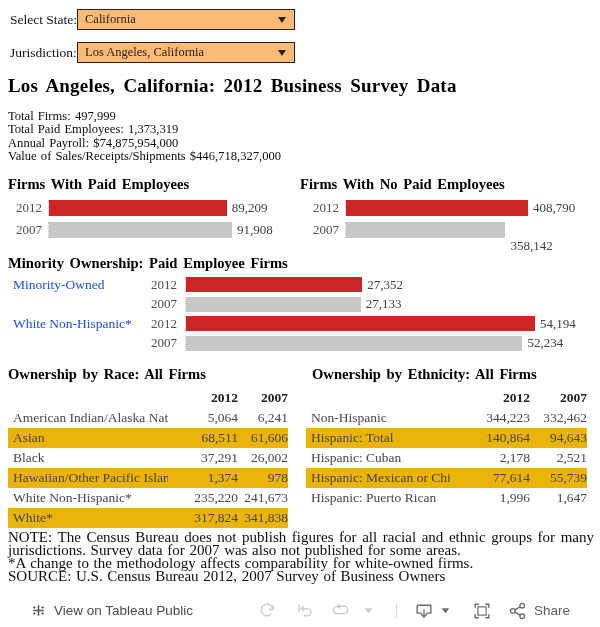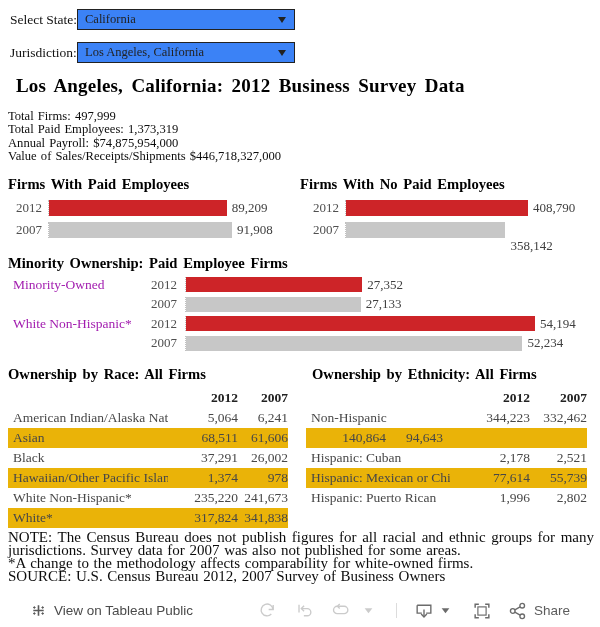--- a/index.html
+++ b/index.html
@@ -2,41 +2,41 @@
 <html><head>
 <meta charset="utf-8">
 <style>
   html,body{margin:0;padding:0;background:#fff;}
   body{width:600px;height:627px;position:relative;overflow:hidden;
        font-family:"Liberation Serif",serif;color:#111;}
   .abs{position:absolute;}
 
   
   .ctl-label{font-size:13.5px;color:#111;}
-  .dropdown{width:218px;height:21px;border:1px solid #222;background:#3b82f6;
+  .dropdown{width:218px;height:21px;border:1px solid #222;background:#fdba74;
             display:flex;align-items:center;box-sizing:border-box;
             padding:0 8px 0 7px;cursor:pointer;}
   .dropdown .val{flex:1;font-size:12.5px;color:#222;white-space:nowrap;overflow:hidden;}
   .dd-caret{width:0;height:0;border-left:4.5px solid transparent;
             border-right:4.5px solid transparent;border-top:6px solid #222;}
 
   
   .page-title{font-size:19px;font-weight:bold;word-spacing:0.18em;letter-spacing:0.01em;color:#000;}
   .stats{font-size:12.6px;line-height:13.4px;word-spacing:0.08em;color:#0c0c0c;}
   .sec-title{font-size:14.6px;font-weight:bold;word-spacing:0.14em;color:#000;white-space:nowrap;}
 
   
   .brow{display:flex;align-items:center;}
   .c-top .brow{height:22px;}
   .c-min .brow{height:19.5px;}
   .yr{font-size:13px;color:#4f4f4f;text-align:right;flex:none;}
   .c1 .yr{width:34px;margin-right:6px;}
   .c2 .yr{width:39px;margin-right:6px;}
   .c-min .yr{width:37px;margin-right:8px;}
-  .cat{font-size:13.5px;color:#a21caf;flex:none;width:127px;padding-left:5px;white-space:nowrap;}
+  .cat{font-size:13.5px;color:#1d4ed8;flex:none;width:127px;padding-left:5px;white-space:nowrap;}
   .track{position:relative;flex:none;height:16px;border-left:1px dotted #c0c0c0;}
   .c1 .track{width:183px;}
   .c2 .track{width:182px;}
   .c-min .track{width:349px;height:15px;}
   .fill{height:100%;}
   .bval{position:absolute;top:50%;transform:translateY(-50%);
         font-size:13px;color:#3f3f3f;white-space:nowrap;}
 
   
   .tbl{font-size:13.5px;color:#474747;}
@@ -72,21 +72,21 @@
   <span class="val">California</span>
   <span class="dd-caret"></span>
 </div>
 
 <span class="abs ctl-label" style="left:10px;top:45px">Jurisdiction:</span>
 <div class="abs dropdown" style="left:77px;top:42px">
   <span class="val">Los Angeles, California</span>
   <span class="dd-caret"></span>
 </div>
 
-<div class="abs page-title" style="left:16px;top:75px">Los Angeles, California: 2012 Business Survey Data</div>
+<div class="abs page-title" style="left:8px;top:75px">Los Angeles, California: 2012 Business Survey Data</div>
 
 <div class="abs stats" style="left:8px;top:110px">
   <div>Total Firms: 497,999</div>
   <div>Total Paid Employees: 1,373,319</div>
   <div>Annual Payroll: $74,875,954,000</div>
   <div>Value of Sales/Receipts/Shipments $446,718,327,000</div>
 </div>
 
 <div class="abs sec-title" style="left:8px;top:176px">Firms With Paid Employees</div>
 <div class="abs sec-title" style="left:300px;top:176px">Firms With No Paid Employees</div>
@@ -208,37 +208,38 @@
     <span class="v v1">2012</span>
     <span class="v v2">2007</span>
   </div>
   <div id="table-4-body">
       <div class="trow">
         <span class="tlabel">Non-Hispanic</span>
         <span class="v v1">344,223</span>
         <span class="v v2">332,462</span>
       </div>
       <div class="trow striped">
+        <span class="tlabel">Hispanic: Total</span>
         <span class="v v1">140,864</span>
         <span class="v v2">94,643</span>
       </div>
       <div class="trow">
         <span class="tlabel">Hispanic: Cuban</span>
         <span class="v v1">2,178</span>
         <span class="v v2">2,521</span>
       </div>
       <div class="trow striped">
         <span class="tlabel">Hispanic: Mexican or Chicano</span>
         <span class="v v1">77,614</span>
         <span class="v v2">55,739</span>
       </div>
       <div class="trow">
         <span class="tlabel">Hispanic: Puerto Rican</span>
         <span class="v v1">1,996</span>
-        <span class="v v2">2,802</span>
+        <span class="v v2">1,647</span>
       </div>
     </div>
 </div>
 
 <div class="abs notes" style="left:8px;top:531px;width:586px">
   <p class="just">NOTE: The Census Bureau does not publish figures for all racial and ethnic groups for many jurisdictions. Survey data for 2007 was also not published for some areas.</p>
   <p>*A change to the methodology affects comparability for white-owned firms.</p>
   <p>SOURCE: U.S. Census Bureau 2012, 2007 Survey of Business Owners</p>
 </div>
 

